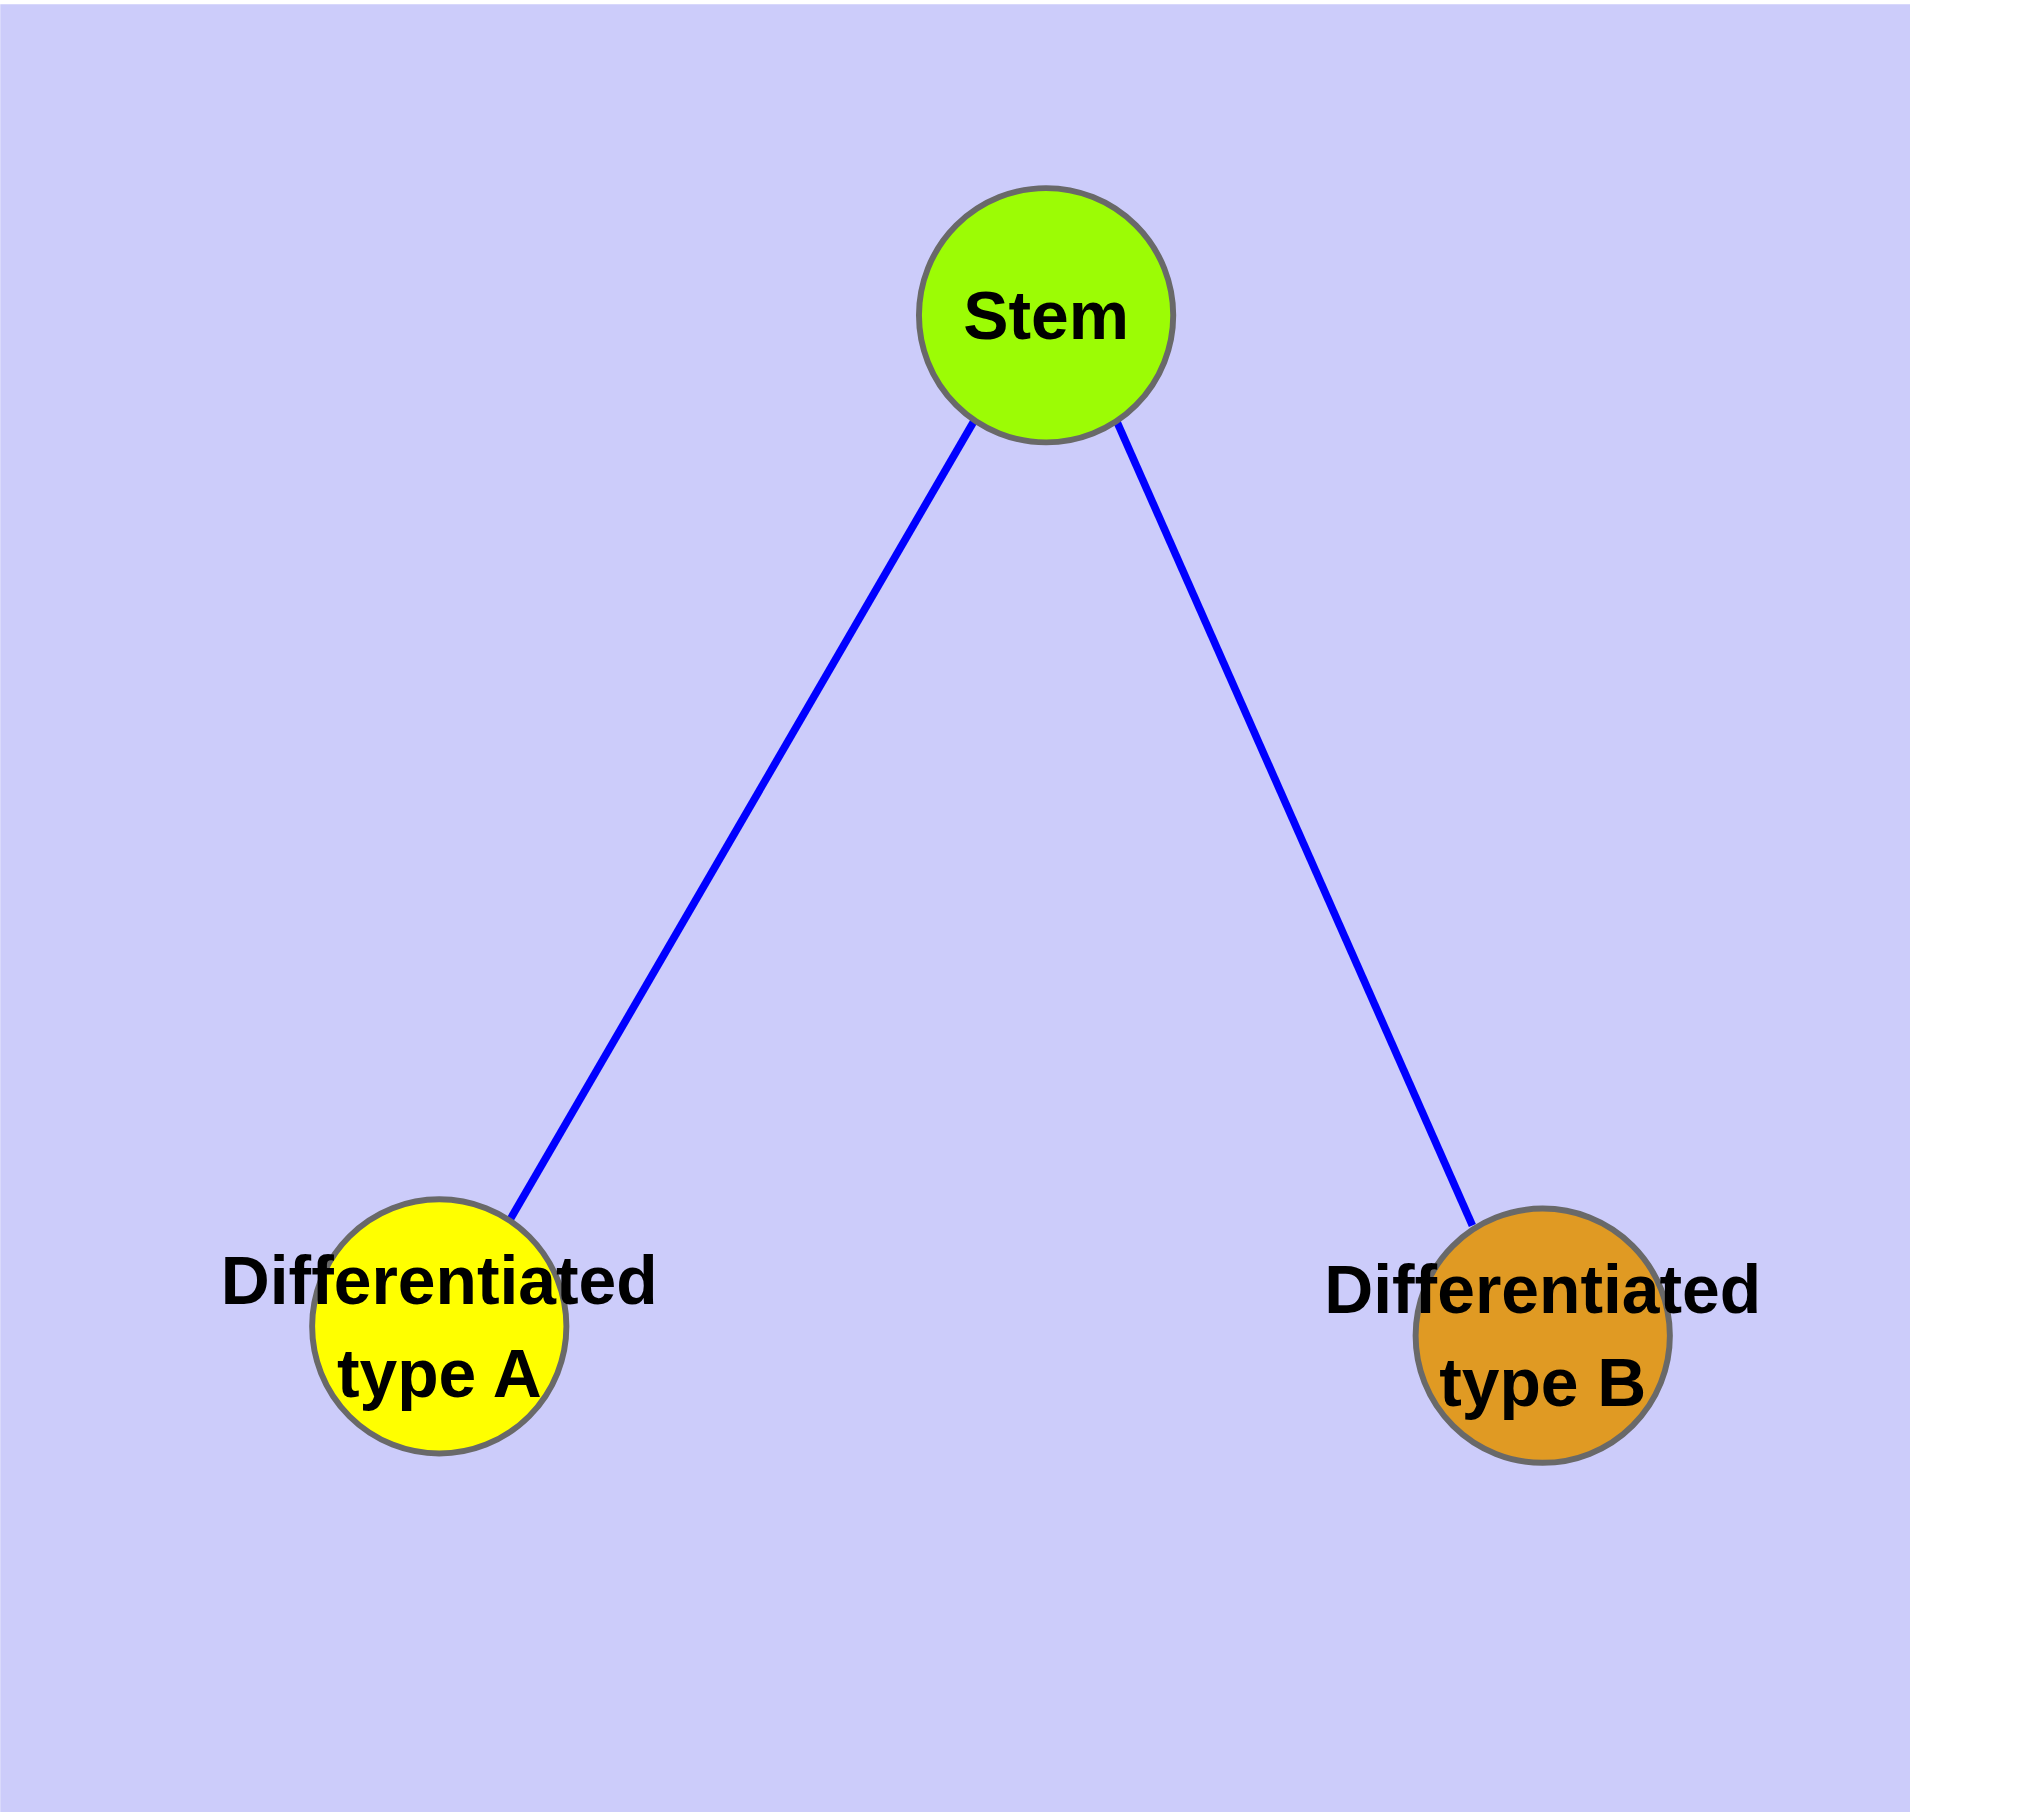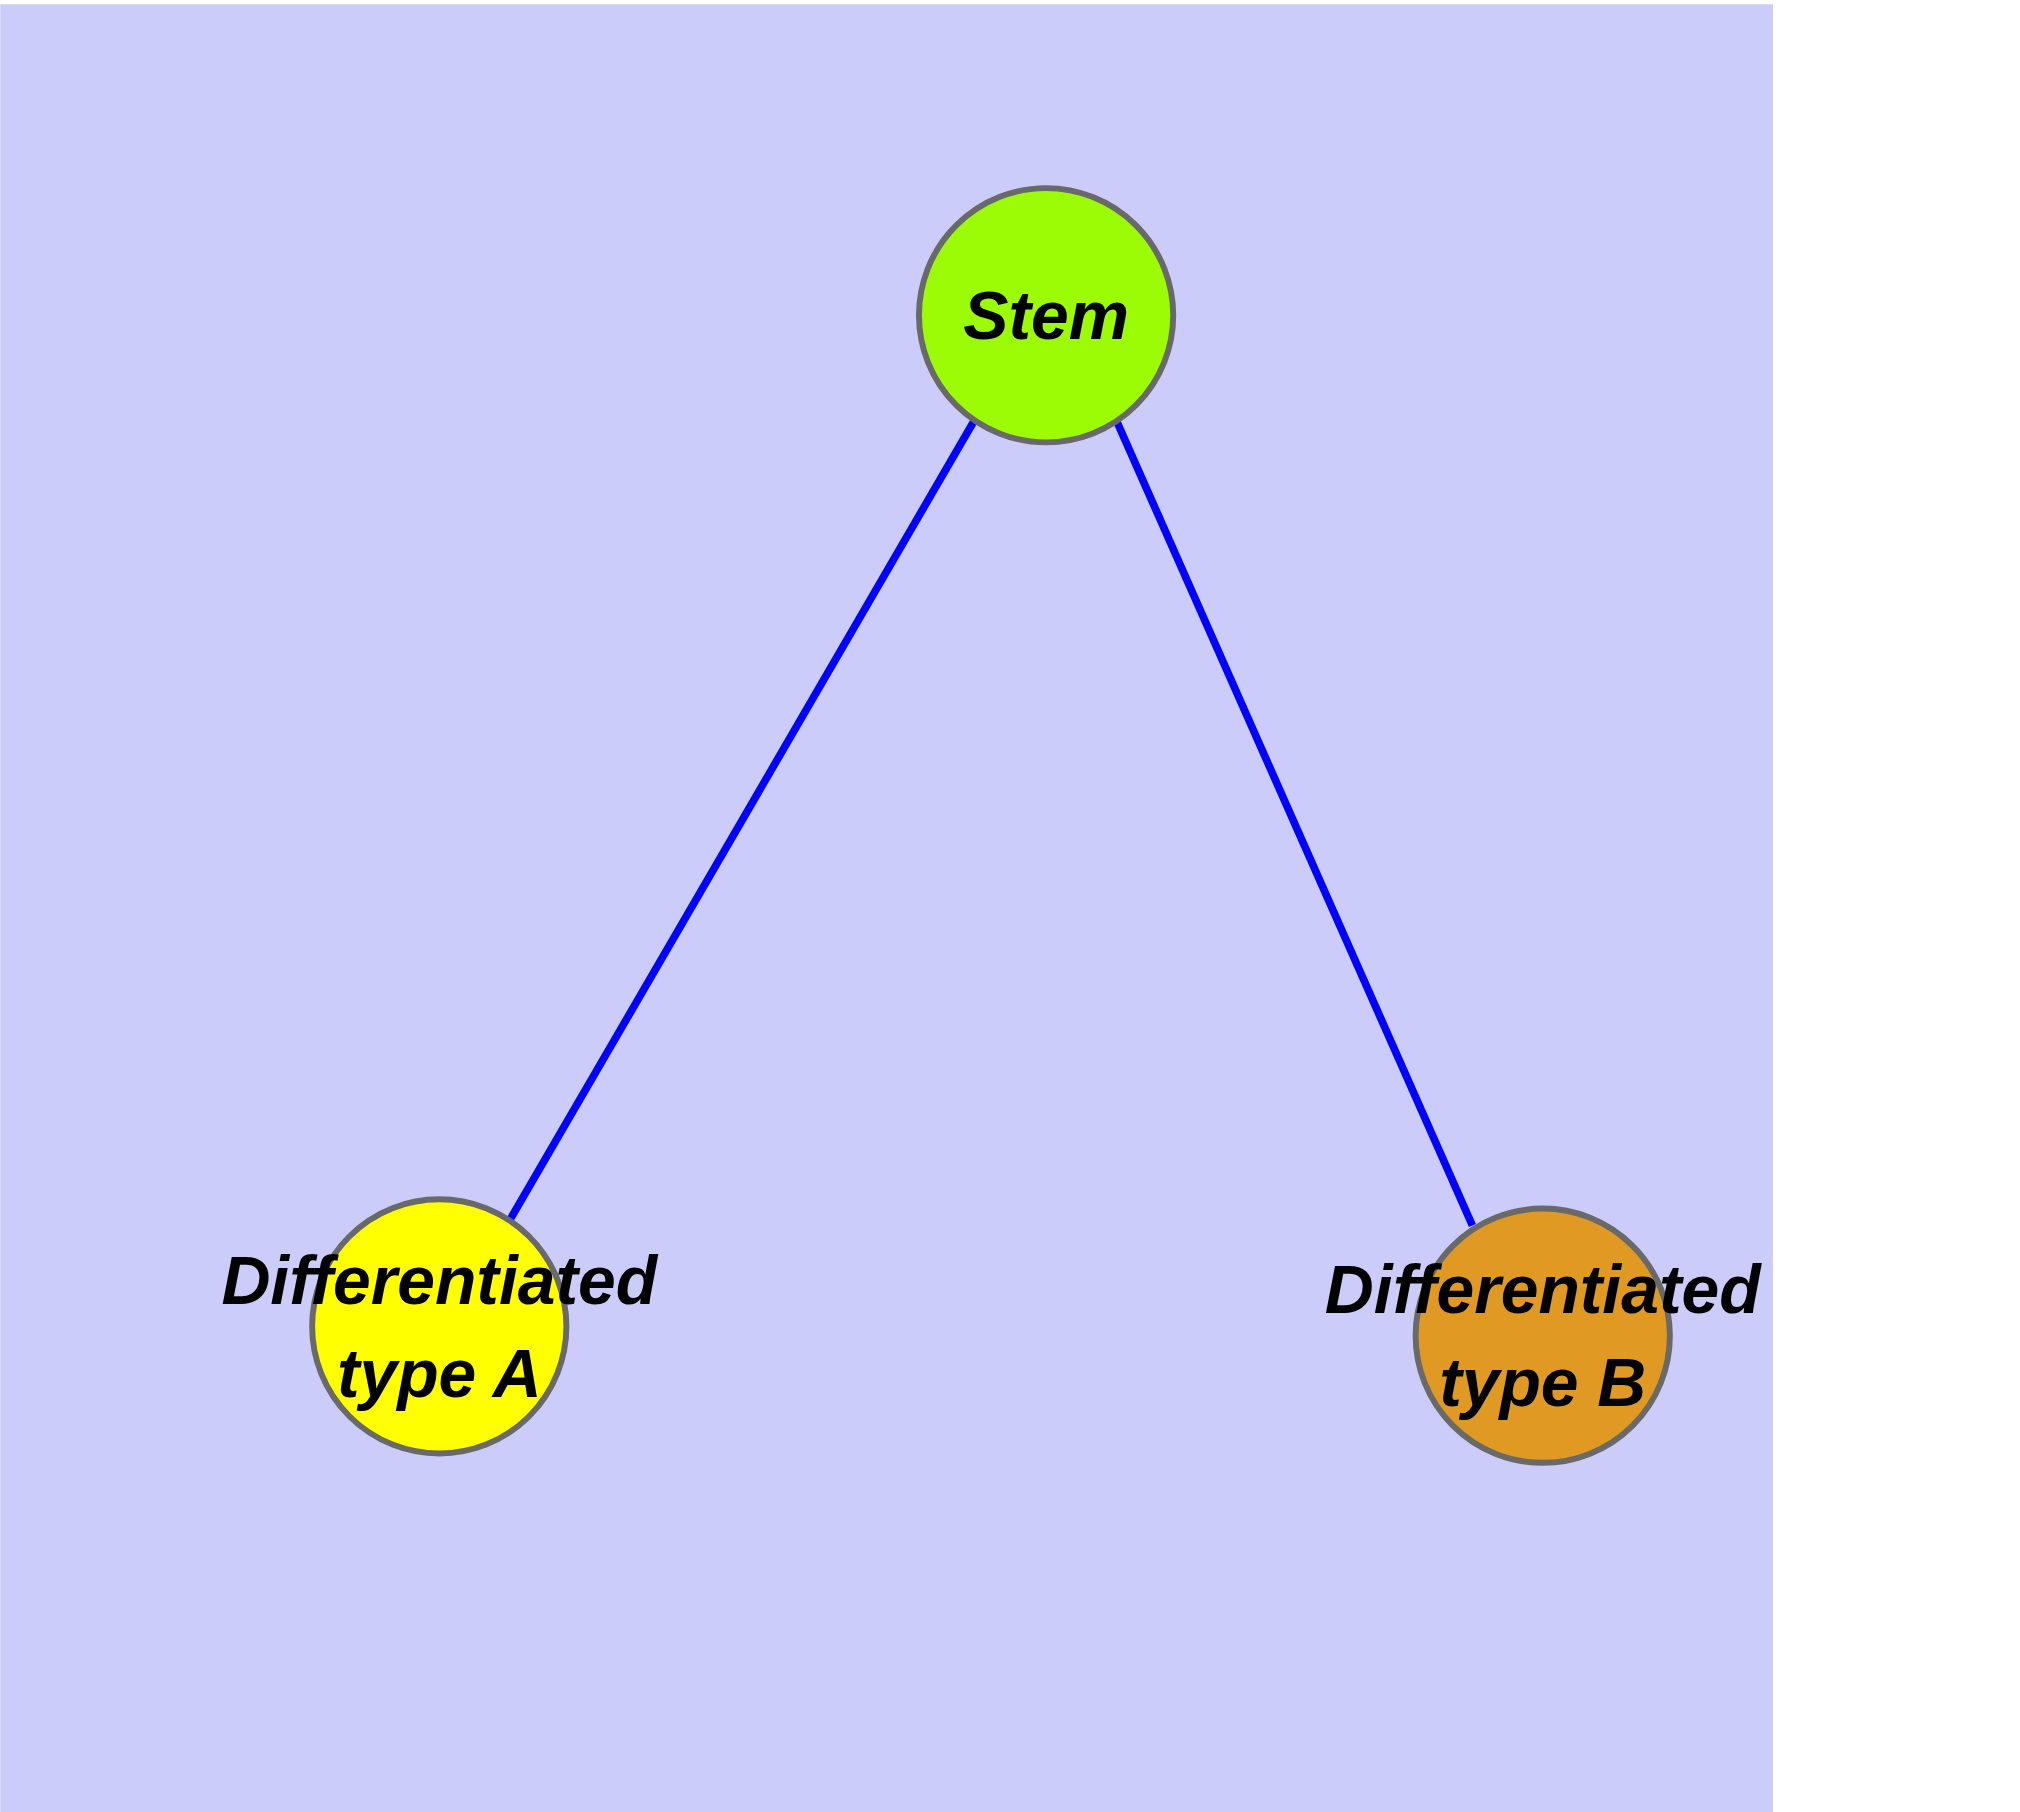--- a/index.html
+++ b/index.html
@@ -31,21 +31,21 @@
     dominant-baseline: auto;
     white-space: pre;
   }
   .edge-line {
     stroke-linecap: butt;
   }
 </style>
 </head>
 <body>
 
-<div id="canvas-wrap" style="width: 1773px; height: 1812px; font-style: italic;">
+<div id="canvas-wrap" style="width: 1910px; height: 1812px;">
   <svg id="graph-svg" viewBox="0 0 2384 2138" xmlns="http://www.w3.org/2000/svg" style="width: 2021px; height: 1812px;">
 
     <rect id="bg-white" x="0" y="0" width="2384" height="2138" fill="#ffffff"></rect>
 
     <rect id="bg-plot" x="0" y="5" width="2384" height="2133" fill="#ccccfa"></rect>
 
     <g id="edges-layer">
       <line class="edge-line" id="edge-0" x1="1150" y1="495" x2="601" y2="1440" stroke="#0000ff" stroke-width="9"></line>
       <line class="edge-line" id="edge-1" x1="1316" y1="494" x2="1737" y2="1446" stroke="#0000ff" stroke-width="9"></line>
     </g>

